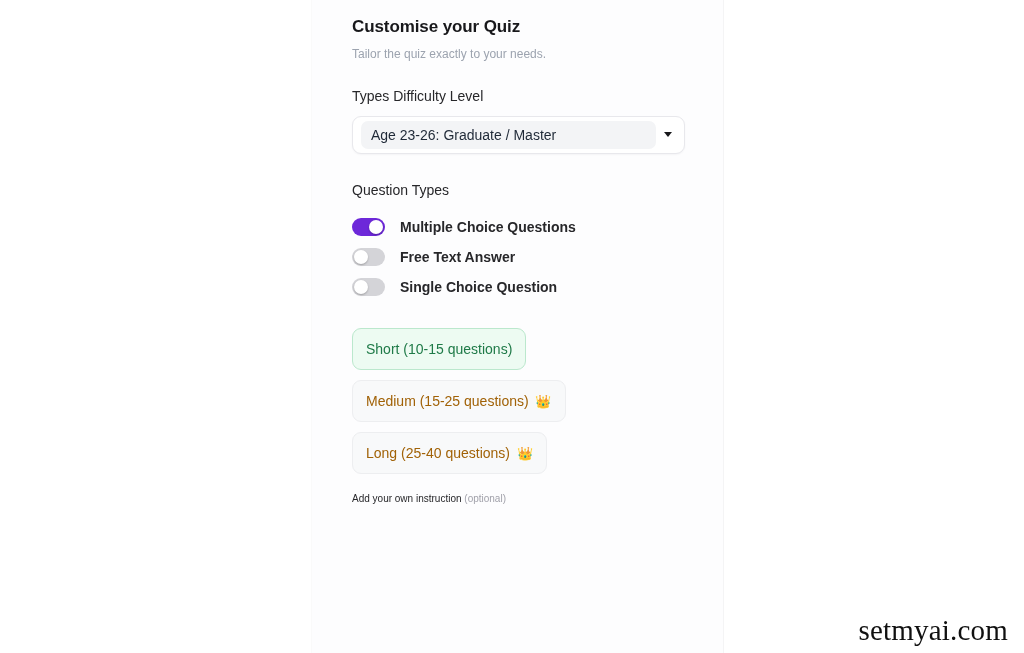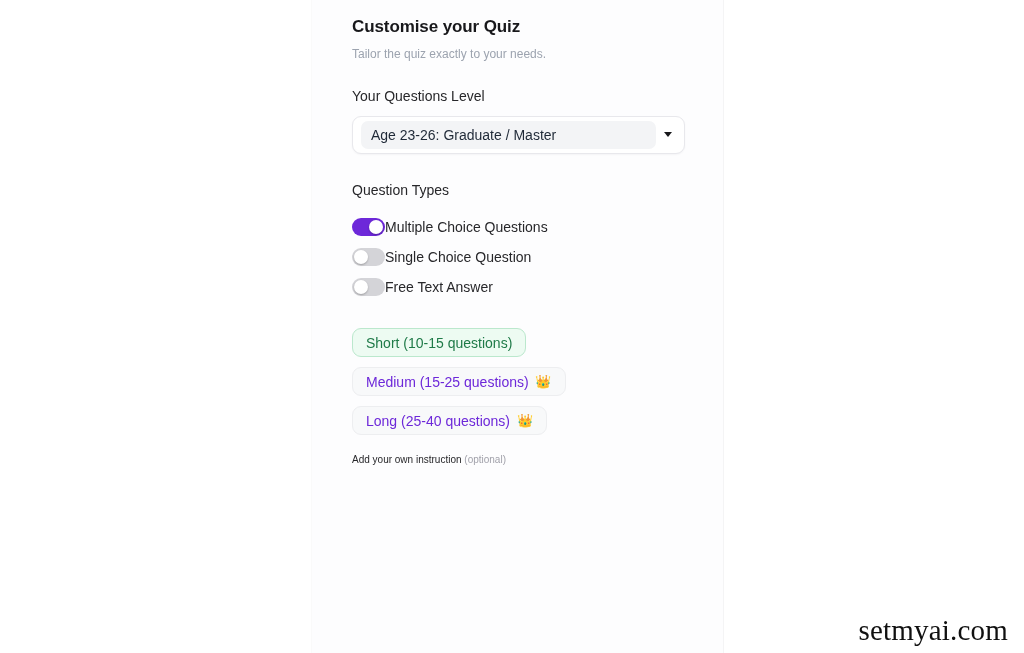--- a/index.html
+++ b/index.html
@@ -130,49 +130,51 @@
     width: 14px;
     height: 14px;
     border-radius: 50%;
     background: #ffffff;
     box-shadow: 0 1px 2px rgba(0,0,0,.25);
   }
   .toggle.on .knob {
     left: 17px;
   }
   .toggle-label {
+    margin-left: 15px;
     font-size: 14px;
     color: #27272a;
     line-height: 1.2;
+    font-weight: bold;
   }
 
   
   .length-list {
     margin-top: 11px;
   }
   .length-opt {
     display: inline-flex;
     align-items: center;
-    height: 29px;
+    height: 42px;
     padding: 0 13px;
     border-radius: 9px;
     font-size: 14px;
     box-sizing: border-box;
     margin-bottom: 10px;
     white-space: nowrap;
   }
   .length-opt.selected {
     background: #edfbf2;
     border: 1px solid #bbe8cd;
     color: #1f7a48;
   }
   .length-opt.locked {
     background: #f8f9fa;
     border: 1px solid #edeef0;
-    color: #6d28d9;
+    color: #a16207;
   }
   .crown {
     margin-left: 7px;
     font-size: 13px;
     line-height: 1;
   }
 
   
   .ta-label {
     font-size: 10px;
@@ -235,49 +237,49 @@
 
 <div class="page">
 
   <div class="panel">
     <div class="panel-inner">
 
       <div class="hdr-title">Customise your Quiz</div>
       <div class="hdr-sub">Tailor the quiz exactly to your needs.</div>
 
       <div style="height:26px"></div>
-      <div class="field-label">Your Questions Level</div>
+      <div class="field-label">Types Difficulty Level</div>
       <div class="select-wrap">
         <div class="select-value">Age 23-26: Graduate / Master</div>
         <span class="select-caret"></span>
       </div>
 
       <div style="height:28px"></div>
       <div class="field-label">Question Types</div>
       <div class="toggle-list">
 
         <div class="toggle-row">
           <span class="toggle on">
             <span class="knob"></span>
           </span>
           <span class="toggle-label">Multiple Choice Questions</span>
         </div>
 
         <div class="toggle-row">
           <span class="toggle">
             <span class="knob"></span>
           </span>
-          <span class="toggle-label">Single Choice Question</span>
+          <span class="toggle-label">Free Text Answer</span>
         </div>
 
         <div class="toggle-row">
           <span class="toggle">
             <span class="knob"></span>
           </span>
-          <span class="toggle-label">Free Text Answer</span>
+          <span class="toggle-label">Single Choice Question</span>
         </div>
 
       </div>
 
       <div style="height:15px"></div>
       <div class="length-list">
 
         <div><span class="length-opt selected">
           <span>Short (10-15 questions)</span>
         </span></div>

